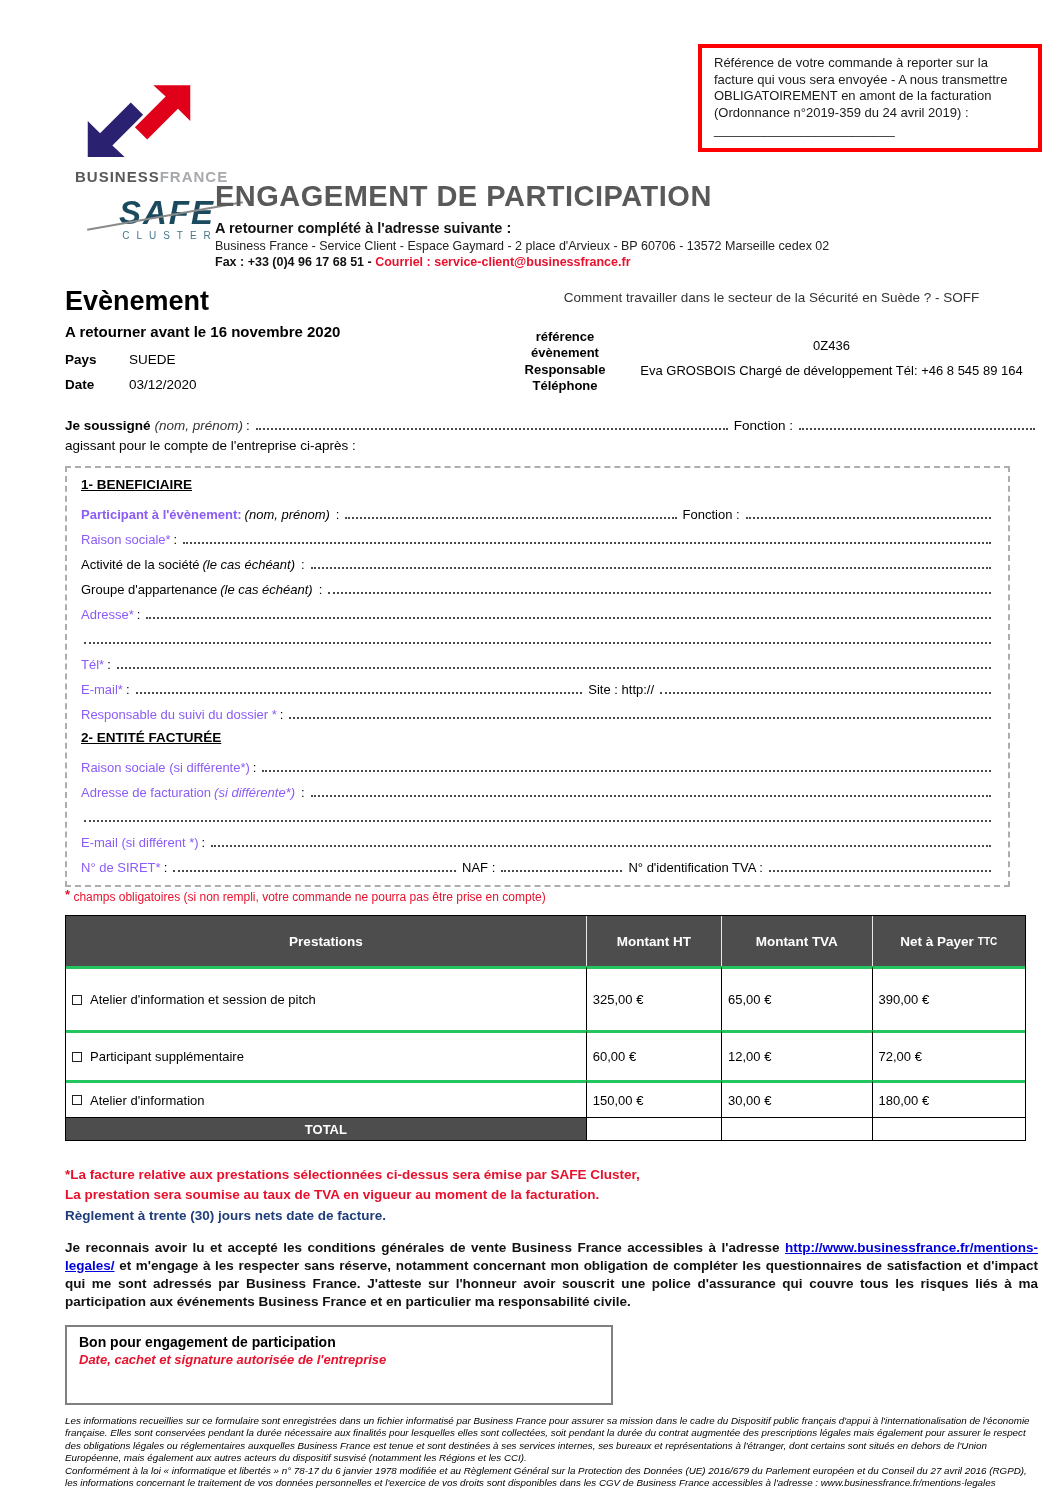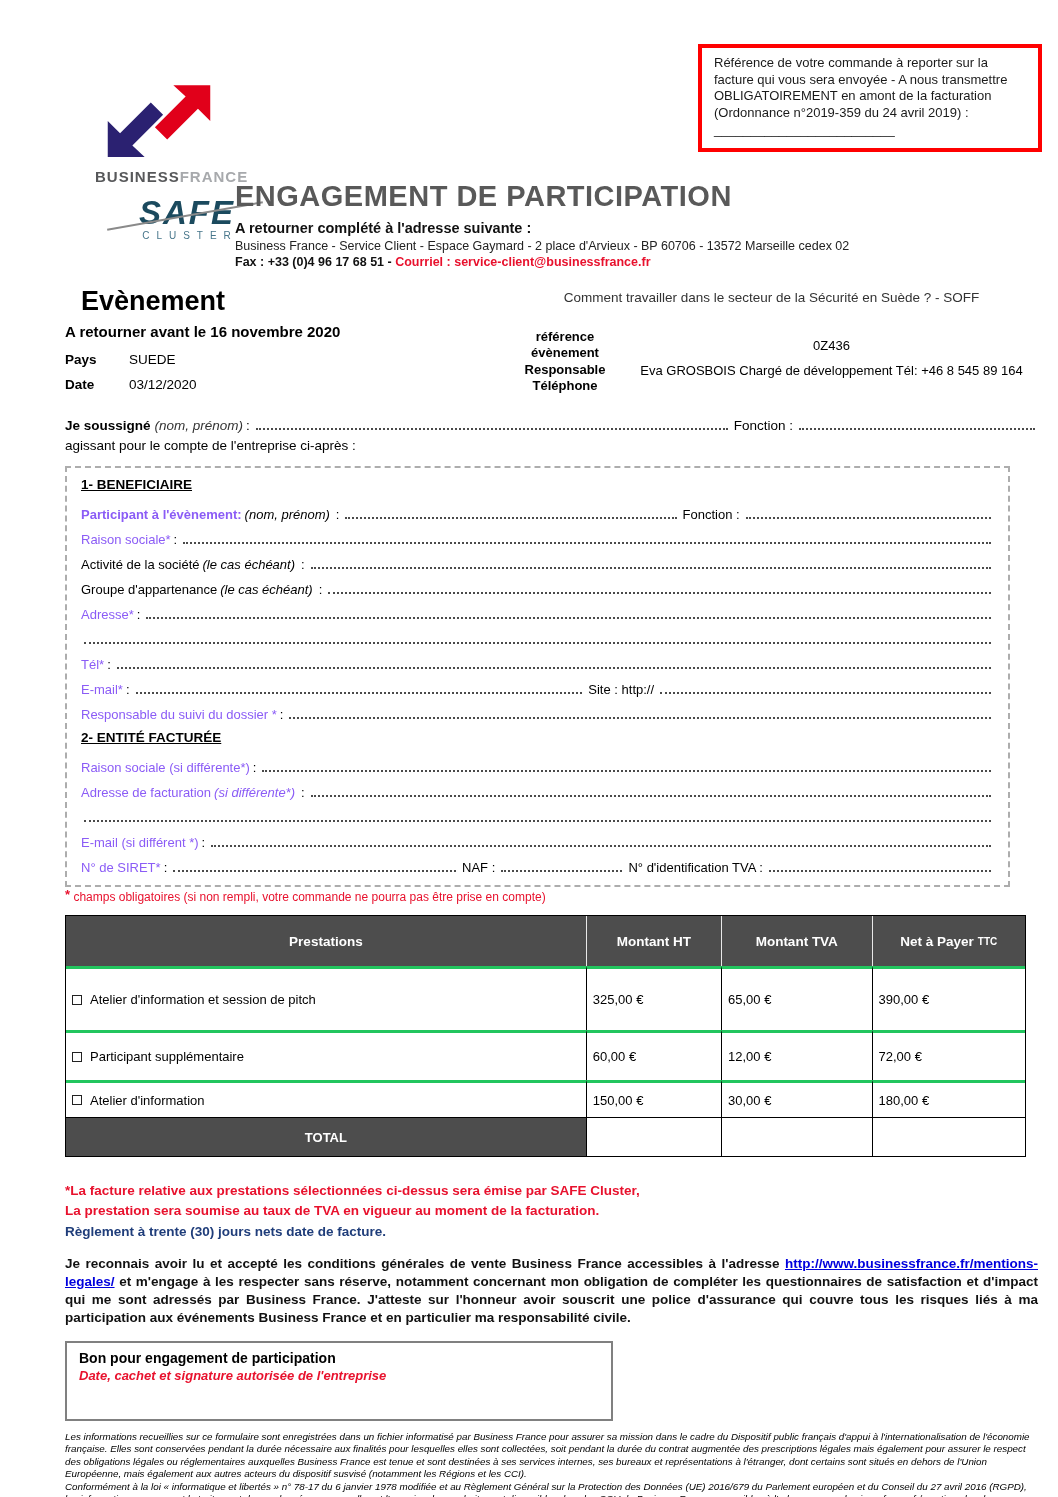--- a/index.html
+++ b/index.html
@@ -6,21 +6,21 @@
   html, body { margin: 0; padding: 0; }
   body {
     width: 1058px; height: 1497px;
     background: #ffffff;
     font-family: "Liberation Sans", sans-serif;
     color: #000;
     position: relative;
     overflow: hidden;
   }
   
-  .header-area { position: relative; height: 278px; margin-left: 20px; }
+  .header-area { position: relative; height: 278px; }
   .ref-box {
     position: absolute; top: 44px; right: 16px; width: 344px;
     border: 4px solid #ff0000; padding: 7px 12px 10px 12px;
     font-size: 13px; line-height: 1.28; color: #1a1a1a;
   }
   .bf-logo { position: absolute; left: 75px; top: 80px; width: 132px; text-align: left; }
   .bf-text { font-size: 15px; font-weight: bold; letter-spacing: 1px; margin-top: 2px; white-space: nowrap; }
   .bf-text .b1 { color: #57585a; }
   .bf-text .b2 { color: #a7a9ac; }
   .safe-logo { position: absolute; left: 100px; top: 196px; width: 134px; text-align: center; }
@@ -36,21 +36,21 @@
   .title-block { position: absolute; left: 215px; top: 180px; width: 710px; text-align: left; }
   .title-block h1 { margin: 0; font-size: 29px; color: #595959; letter-spacing: 0.5px; font-weight: bold; }
   .return-line { font-weight: bold; font-size: 14.5px; margin-top: 7px; color: #111; }
   .addr { font-size: 12.5px; margin-top: 3px; color: #222; }
   .fax-line { font-size: 12.5px; font-weight: bold; margin-top: 2px; color: #111; }
   .courriel { color: #e8112d; }
   
   .content { margin: 0 20px 0 65px; }
   .event-row { display: flex; }
   .event-left { width: 440px; }
-  .event-title { font-size: 27px; font-weight: bold; margin: 8px 0 0 16px; }
+  .event-title { font-size: 27px; font-weight: bold; margin: 8px 0 0 0; }
   .deadline { font-weight: bold; font-size: 15px; margin: 6px 0 12px 0; }
   .kv { display: flex; margin: 10px 0; font-size: 13.5px; }
   .kv .k { width: 64px; font-weight: bold; }
   .event-right { flex: 1; padding-top: 12px; text-align: center; }
   .event-name { font-size: 13.5px; color: #333; }
   .event-grid { display: grid; grid-template-columns: 120px 1fr; margin-top: 24px; font-size: 13px; }
   .event-grid .lbl { font-weight: bold; line-height: 1.25; }
   .event-grid .val { line-height: 1.3; padding-top: 1px; }
   .val-ref { padding-top: 9px !important; }
   
@@ -85,21 +85,21 @@
   .ttc { font-size: 10px; margin-left: 4px; }
   .tbody .cell {
     border-top: 3px solid #22c55e; border-left: 1px solid #000;
     font-size: 13px; display: flex; align-items: center; padding: 4px 6px;
     background: #fff;
   }
   .tbody .cell:first-child { border-left: none; }
   .r1 .cell { height: 64px; }
   .r2 .cell { height: 50px; }
   .r3 .cell { height: 37px; }
-  .trow.total .cell { height: 40px; border-top: 1px solid #000; border-bottom: 1px solid #000; }
+  .trow.total .cell { height: 24px; border-top: 1px solid #000; border-bottom: 1px solid #000; }
   .total-cell { background: #4d4d4d !important; color: #fff; font-weight: bold; font-size: 14px; justify-content: center !important; }
   .cb {
     display: inline-block; width: 10px; height: 10px;
     border: 1.5px solid #222; margin-right: 8px; flex: none;
   }
   
   .notes { margin-top: 24px; font-weight: bold; font-size: 13.5px; line-height: 1.5; }
   .notes .n-red { color: #e8112d; }
   .notes .n-navy { color: #1f3d7a; }
   .terms { margin-top: 13px; font-size: 13.5px; font-weight: bold; text-align: justify; line-height: 1.33; color: #111; }

